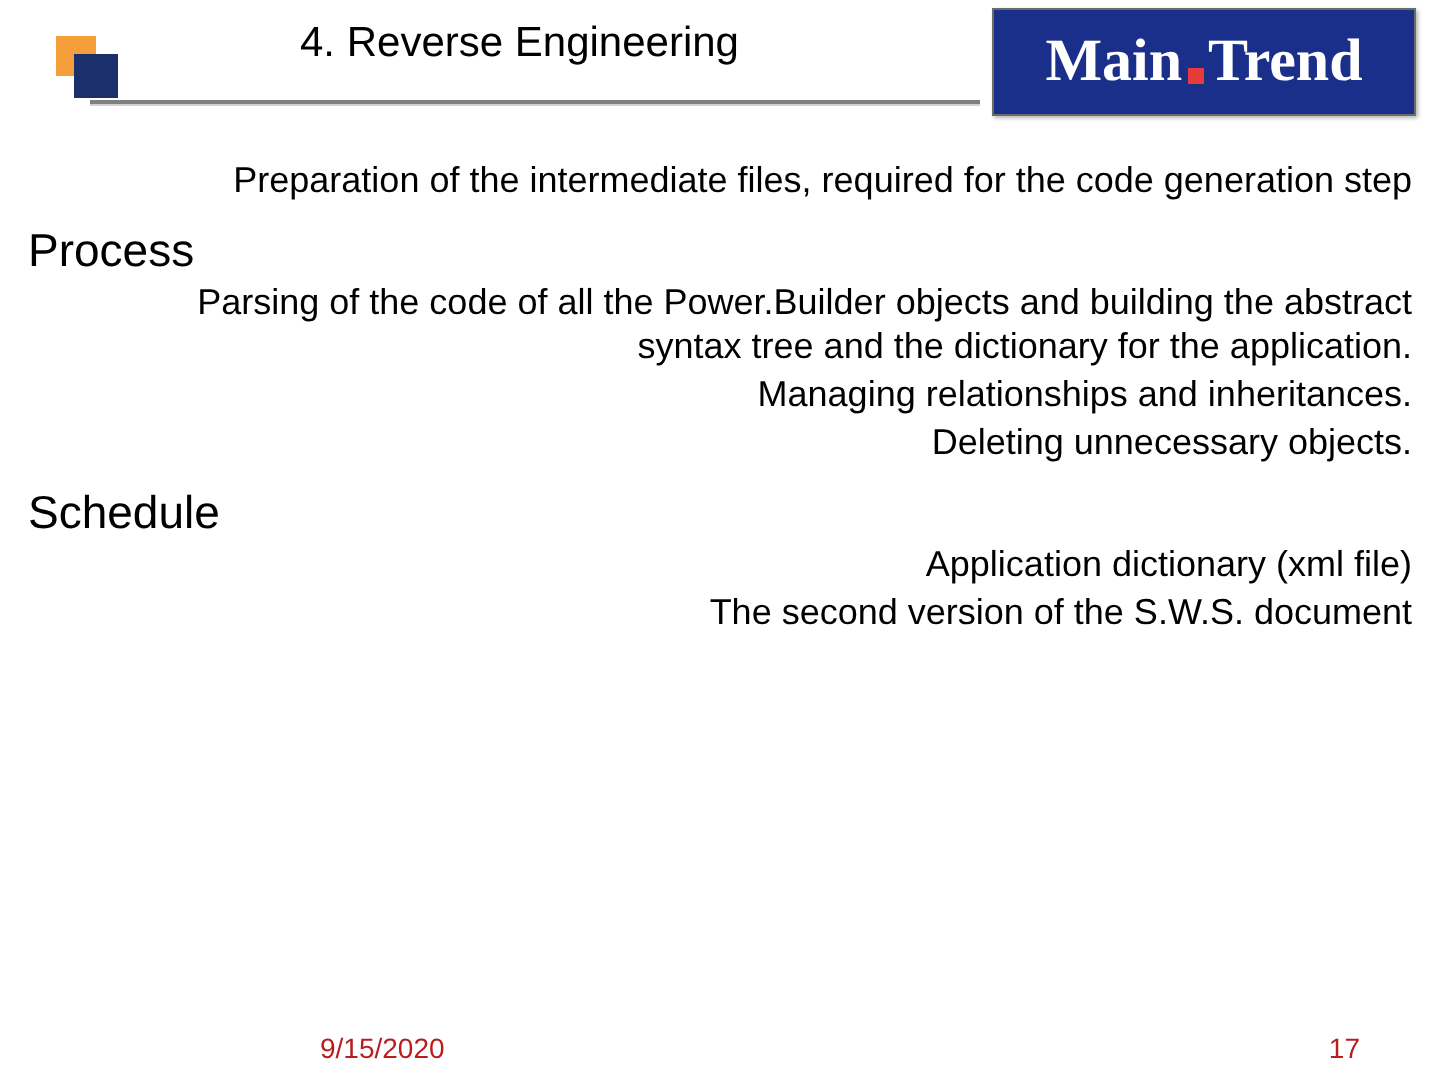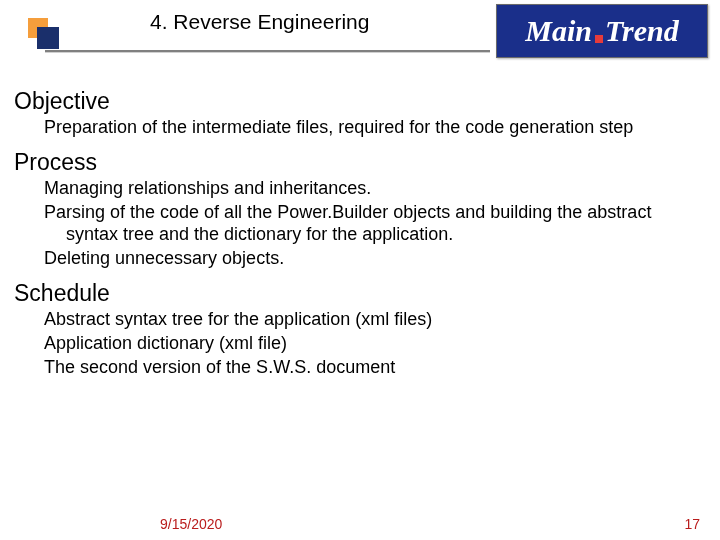--- a/index.html
+++ b/index.html
@@ -57,21 +57,20 @@
     right: 12px;
     top: 4px;
     width: 210px;
     height: 52px;
     background: #1a2f8a;
     border: 1px solid #6a6a6a;
     box-shadow: 1px 1px 2px rgba(0,0,0,.3);
   }
   .logo .logo-text {
     font-family: "Times New Roman", Times, serif;
-    font-style: italic;
     font-weight: bold;
     color: #fff;
     font-size: 30px;
     line-height: 52px;
     text-align: center;
     letter-spacing: 0;
     white-space: nowrap;
   }
   .logo .logo-text .dot {
     display: inline-block;
@@ -93,38 +92,39 @@
   }
   .section-body {
     font-size: 18px;
     line-height: 1.22;
     margin: 2px 0 10px 30px;
     padding-left: 22px;
     text-indent: -22px;
   }
   .section-body p {
     margin: 0 0 2px 0;
+    text-align: right;
   }
   .footer {
     position: absolute;
     left: 0; right: 0;
     bottom: 8px;
     height: 20px;
     font-family: "Comic Sans MS", "Comic Sans", cursive, sans-serif;
     font-size: 14px;
     color: #b91c1c;
   }
   .footer .date {
     position: absolute;
     left: 160px;
     bottom: 0;
   }
   .footer .pageno {
     position: absolute;
-    right: 20px;
+    right: 40px;
     bottom: 0;
   }
 </style>
 </head>
 <body>
 
 <div class="header">
   <div class="title-icon">
     <div class="sq-orange"></div>
     <div class="sq-blue"></div>
@@ -133,36 +133,34 @@
   <div class="title-rule"></div>
   <div class="logo">
     <div class="logo-text">
       <span>Main</span><span class="dot"></span><span>Trend</span>
     </div>
   </div>
 </div>
 
 <div class="content">
 
-  <div class="section-head">Objective</div>
   <div class="section-body">
     <p>Preparation of the intermediate files, required for the code generation step</p>
   </div>
 
   <div class="section-head">Process</div>
   <div class="section-body">
+    <p>Parsing of the code of all the Power.Builder objects and building the abstract syntax tree and the dictionary for the application.</p>
     <p>Managing relationships and inheritances.</p>
-    <p>Parsing of the code of all the Power.Builder objects and building the abstract syntax tree and the dictionary for the application.</p>
     <p>Deleting unnecessary objects.</p>
   </div>
 
   <div class="section-head">Schedule</div>
 
   <div class="section-body">
-    <p>Abstract syntax tree for the application (xml files)</p>
     <p>Application dictionary (xml file)</p>
     <p>The second version of the S.W.S. document</p>
   </div>
 
 </div>
 
 <div class="footer">
   <span class="date">9/15/2020</span>
   <span class="pageno">17</span>
 </div>

